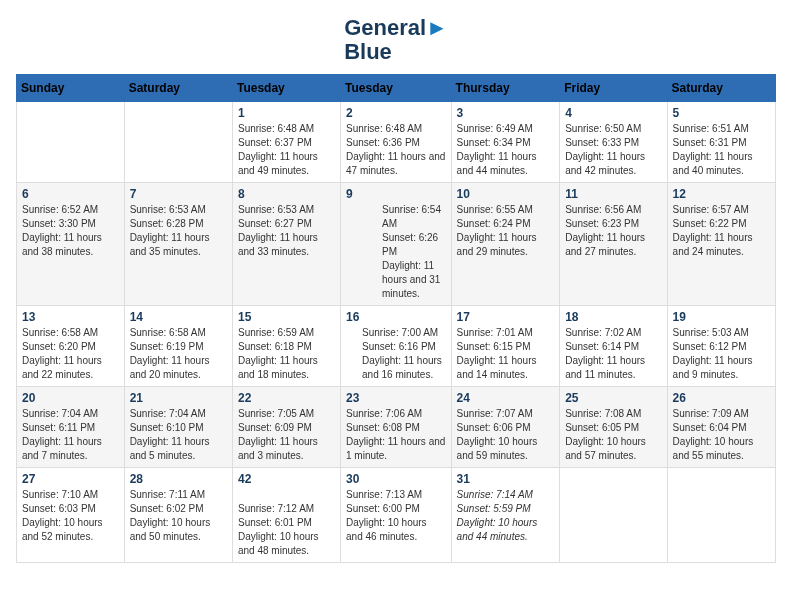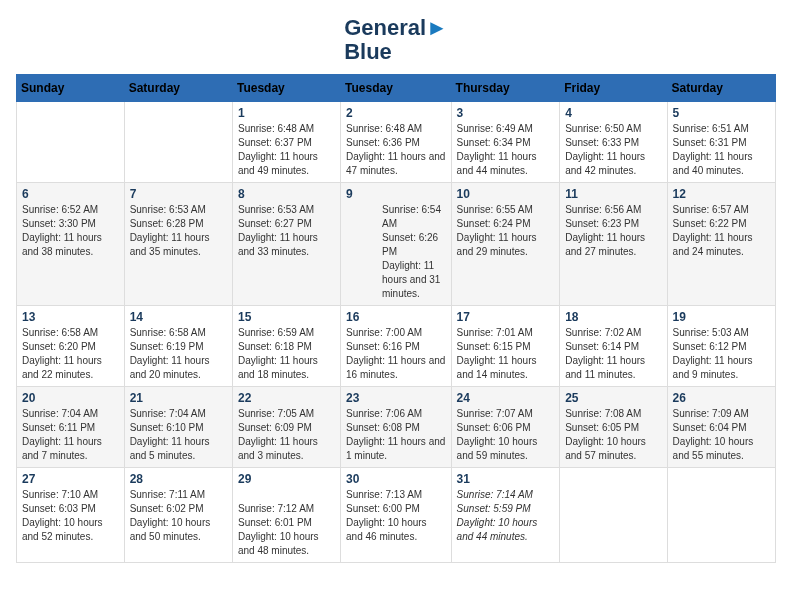--- a/index.html
+++ b/index.html
@@ -209,21 +209,21 @@
 Daylight: 11 hours and 20 minutes.</div>
         </td>
         <td>
           <span class="day-number">15</span>
           <div class="day-info" style="white-space: pre-line;">Sunrise: 6:59 AM
 Sunset: 6:18 PM
 Daylight: 11 hours and 18 minutes.</div>
         </td>
         <td>
           <span class="day-number">16</span>
-          <div class="day-info" style="white-space: pre-line;">Sunrise: 7:00 AM
+          <div class="day-info" style="white-space: pre-line; margin-left: 16px;">Sunrise: 7:00 AM
 Sunset: 6:16 PM
 Daylight: 11 hours and 16 minutes.</div>
         </td>
         <td>
           <span class="day-number">17</span>
           <div class="day-info" style="white-space: pre-line;">Sunrise: 7:01 AM
 Sunset: 6:15 PM
 Daylight: 11 hours and 14 minutes.</div>
         </td>
         <td>
@@ -290,21 +290,21 @@
 Sunset: 6:03 PM
 Daylight: 10 hours and 52 minutes.</div>
         </td>
         <td>
           <span class="day-number">28</span>
           <div class="day-info" style="white-space: pre-line;">Sunrise: 7:11 AM
 Sunset: 6:02 PM
 Daylight: 10 hours and 50 minutes.</div>
         </td>
         <td>
-          <span class="day-number">29</span>
+          <span class="day-number">42</span>
           <div class="day-info" style="white-space: pre-line; margin-top: 16px;">Sunrise: 7:12 AM
 Sunset: 6:01 PM
 Daylight: 10 hours and 48 minutes.</div>
         </td>
         <td>
           <span class="day-number">30</span>
           <div class="day-info" style="white-space: pre-line;">Sunrise: 7:13 AM
 Sunset: 6:00 PM
 Daylight: 10 hours and 46 minutes.</div>
         </td>

